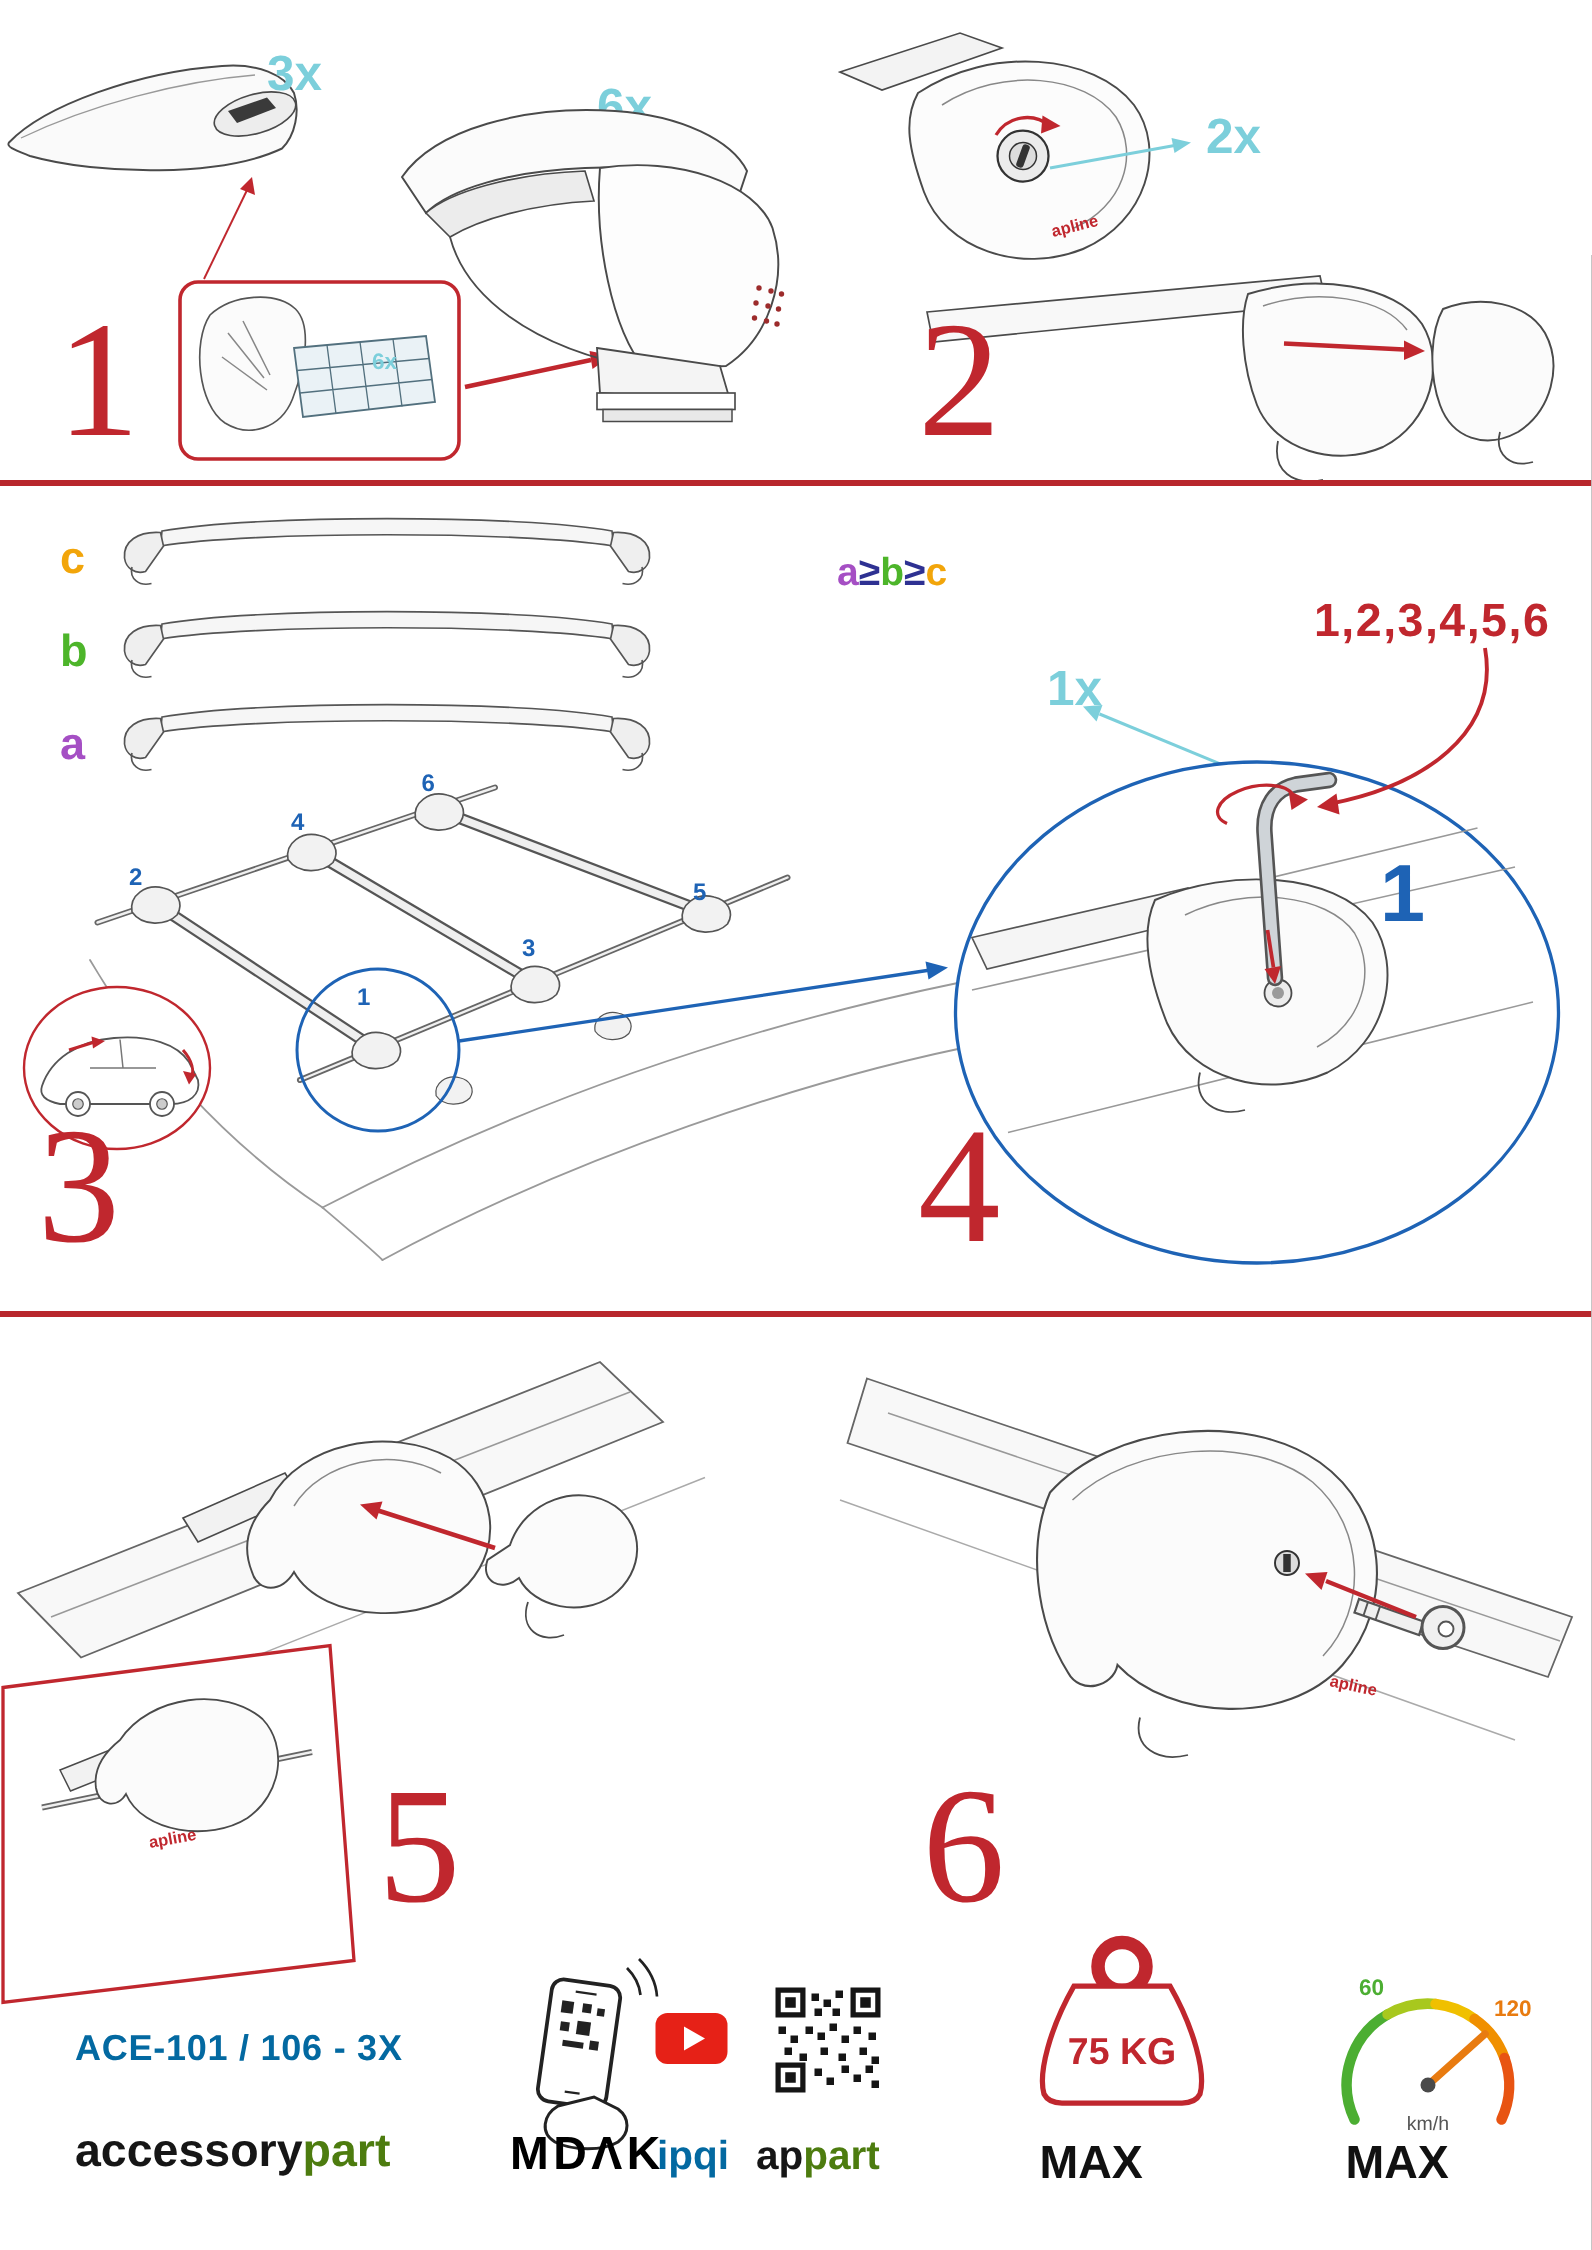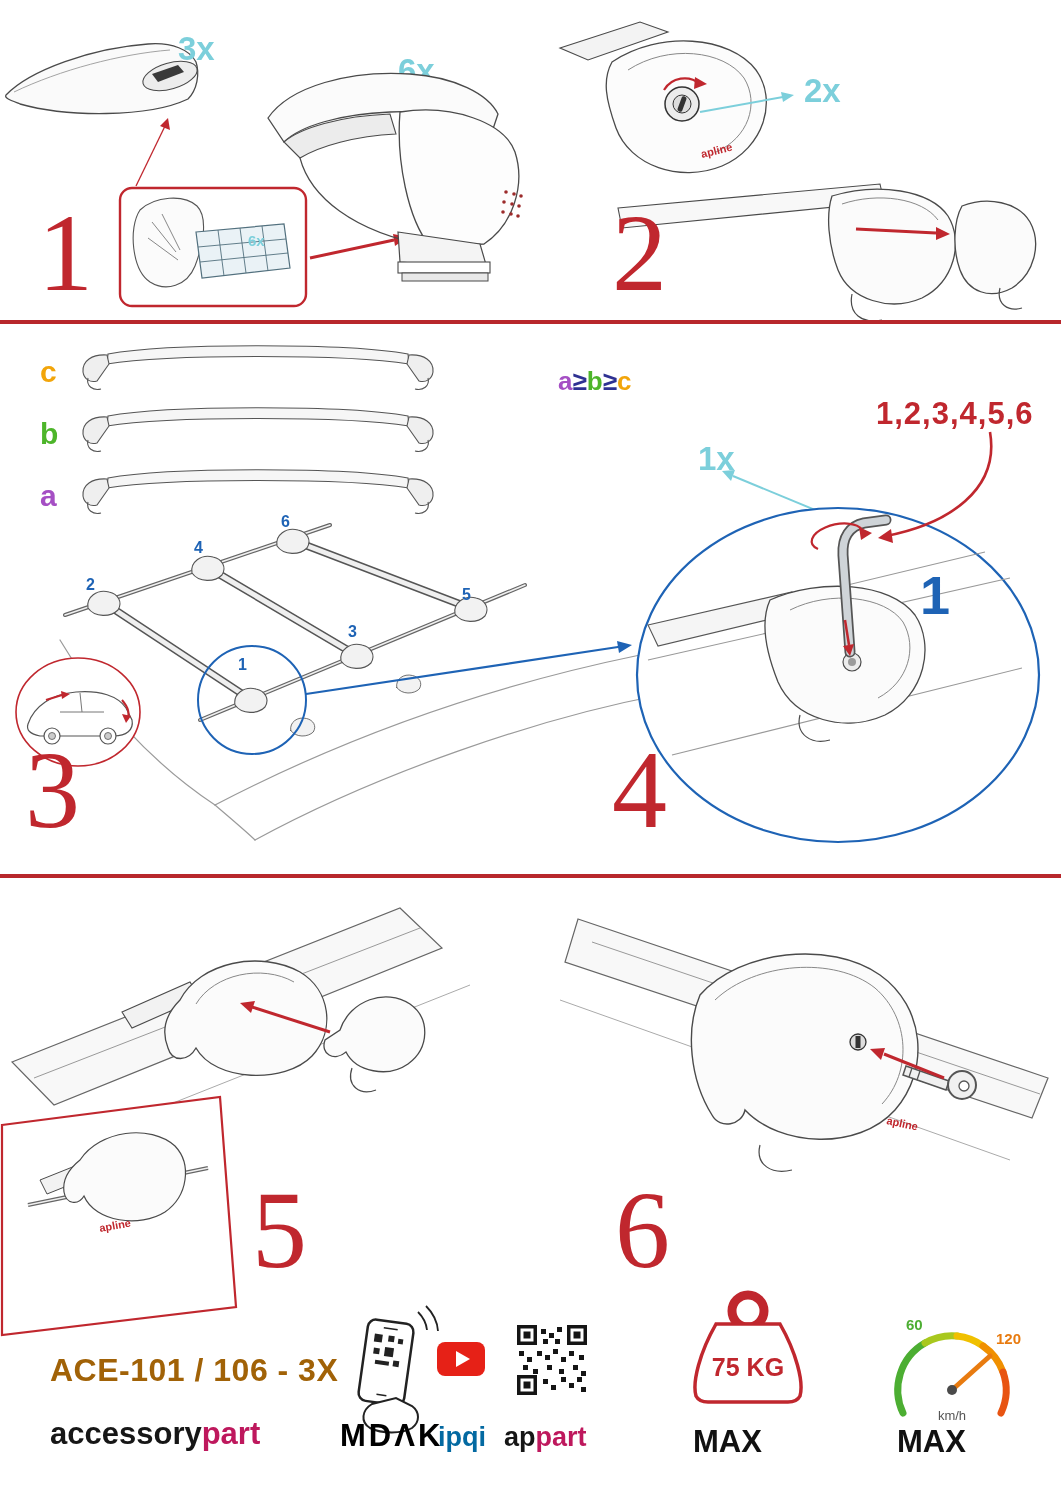--- a/index.html
+++ b/index.html
@@ -9,27 +9,27 @@
   .band{position:absolute;left:0}
   .divider{position:absolute;left:0;width:1061px;height:4px;background:#b8272c}
   .stepnum{position:absolute;font-family:"Liberation Serif",serif;font-size:110px;line-height:1;
            color:#c0272e;font-weight:400}
   svg text{font-family:"Liberation Sans",sans-serif}
   .qty{fill:#7ccfdb;font-size:33px;font-weight:600}
   .qty-sm{fill:#7ccfdb;font-size:15px;font-weight:600}
   .bluenum{fill:#1e63b5;font-size:16px;font-weight:700}
   .logo-sm{fill:#c0272e;font-size:11px;font-weight:700}
   .ftext{position:absolute;font-weight:bold;white-space:nowrap}
-  .model{color:#a16207;font-size:32px;letter-spacing:0.5px}
+  .model{color:#0369a1;font-size:24px;letter-spacing:0.5px}
   .brandline{font-size:31px;color:#161616}
   .mdak{font-size:31px;color:#000000;letter-spacing:3px}
   .ipqi{font-size:27px;color:#0369a1}
   .apline{font-size:27px;color:#161616}
   .maxlabel{width:110px;text-align:left;font-size:31px;color:#111}
-  .red-part{color:#be185d}
+  .red-part{color:#4d7c0f}
 </style>
 </head>
 <body>
 
 <div class="page">
 
   <svg class="band" style="top:0" width="1061" height="320" viewBox="0 0 1061 320">
 
     <g>
       <path d="M6,95 C30,70 92,48 148,44 C172,42 190,50 196,62 C200,74 197,90 188,99 C148,118 66,117 20,104 C10,100 4,98 6,95 Z" fill="#fafafa" stroke="#4a4a4a" stroke-width="1.3"></path>

